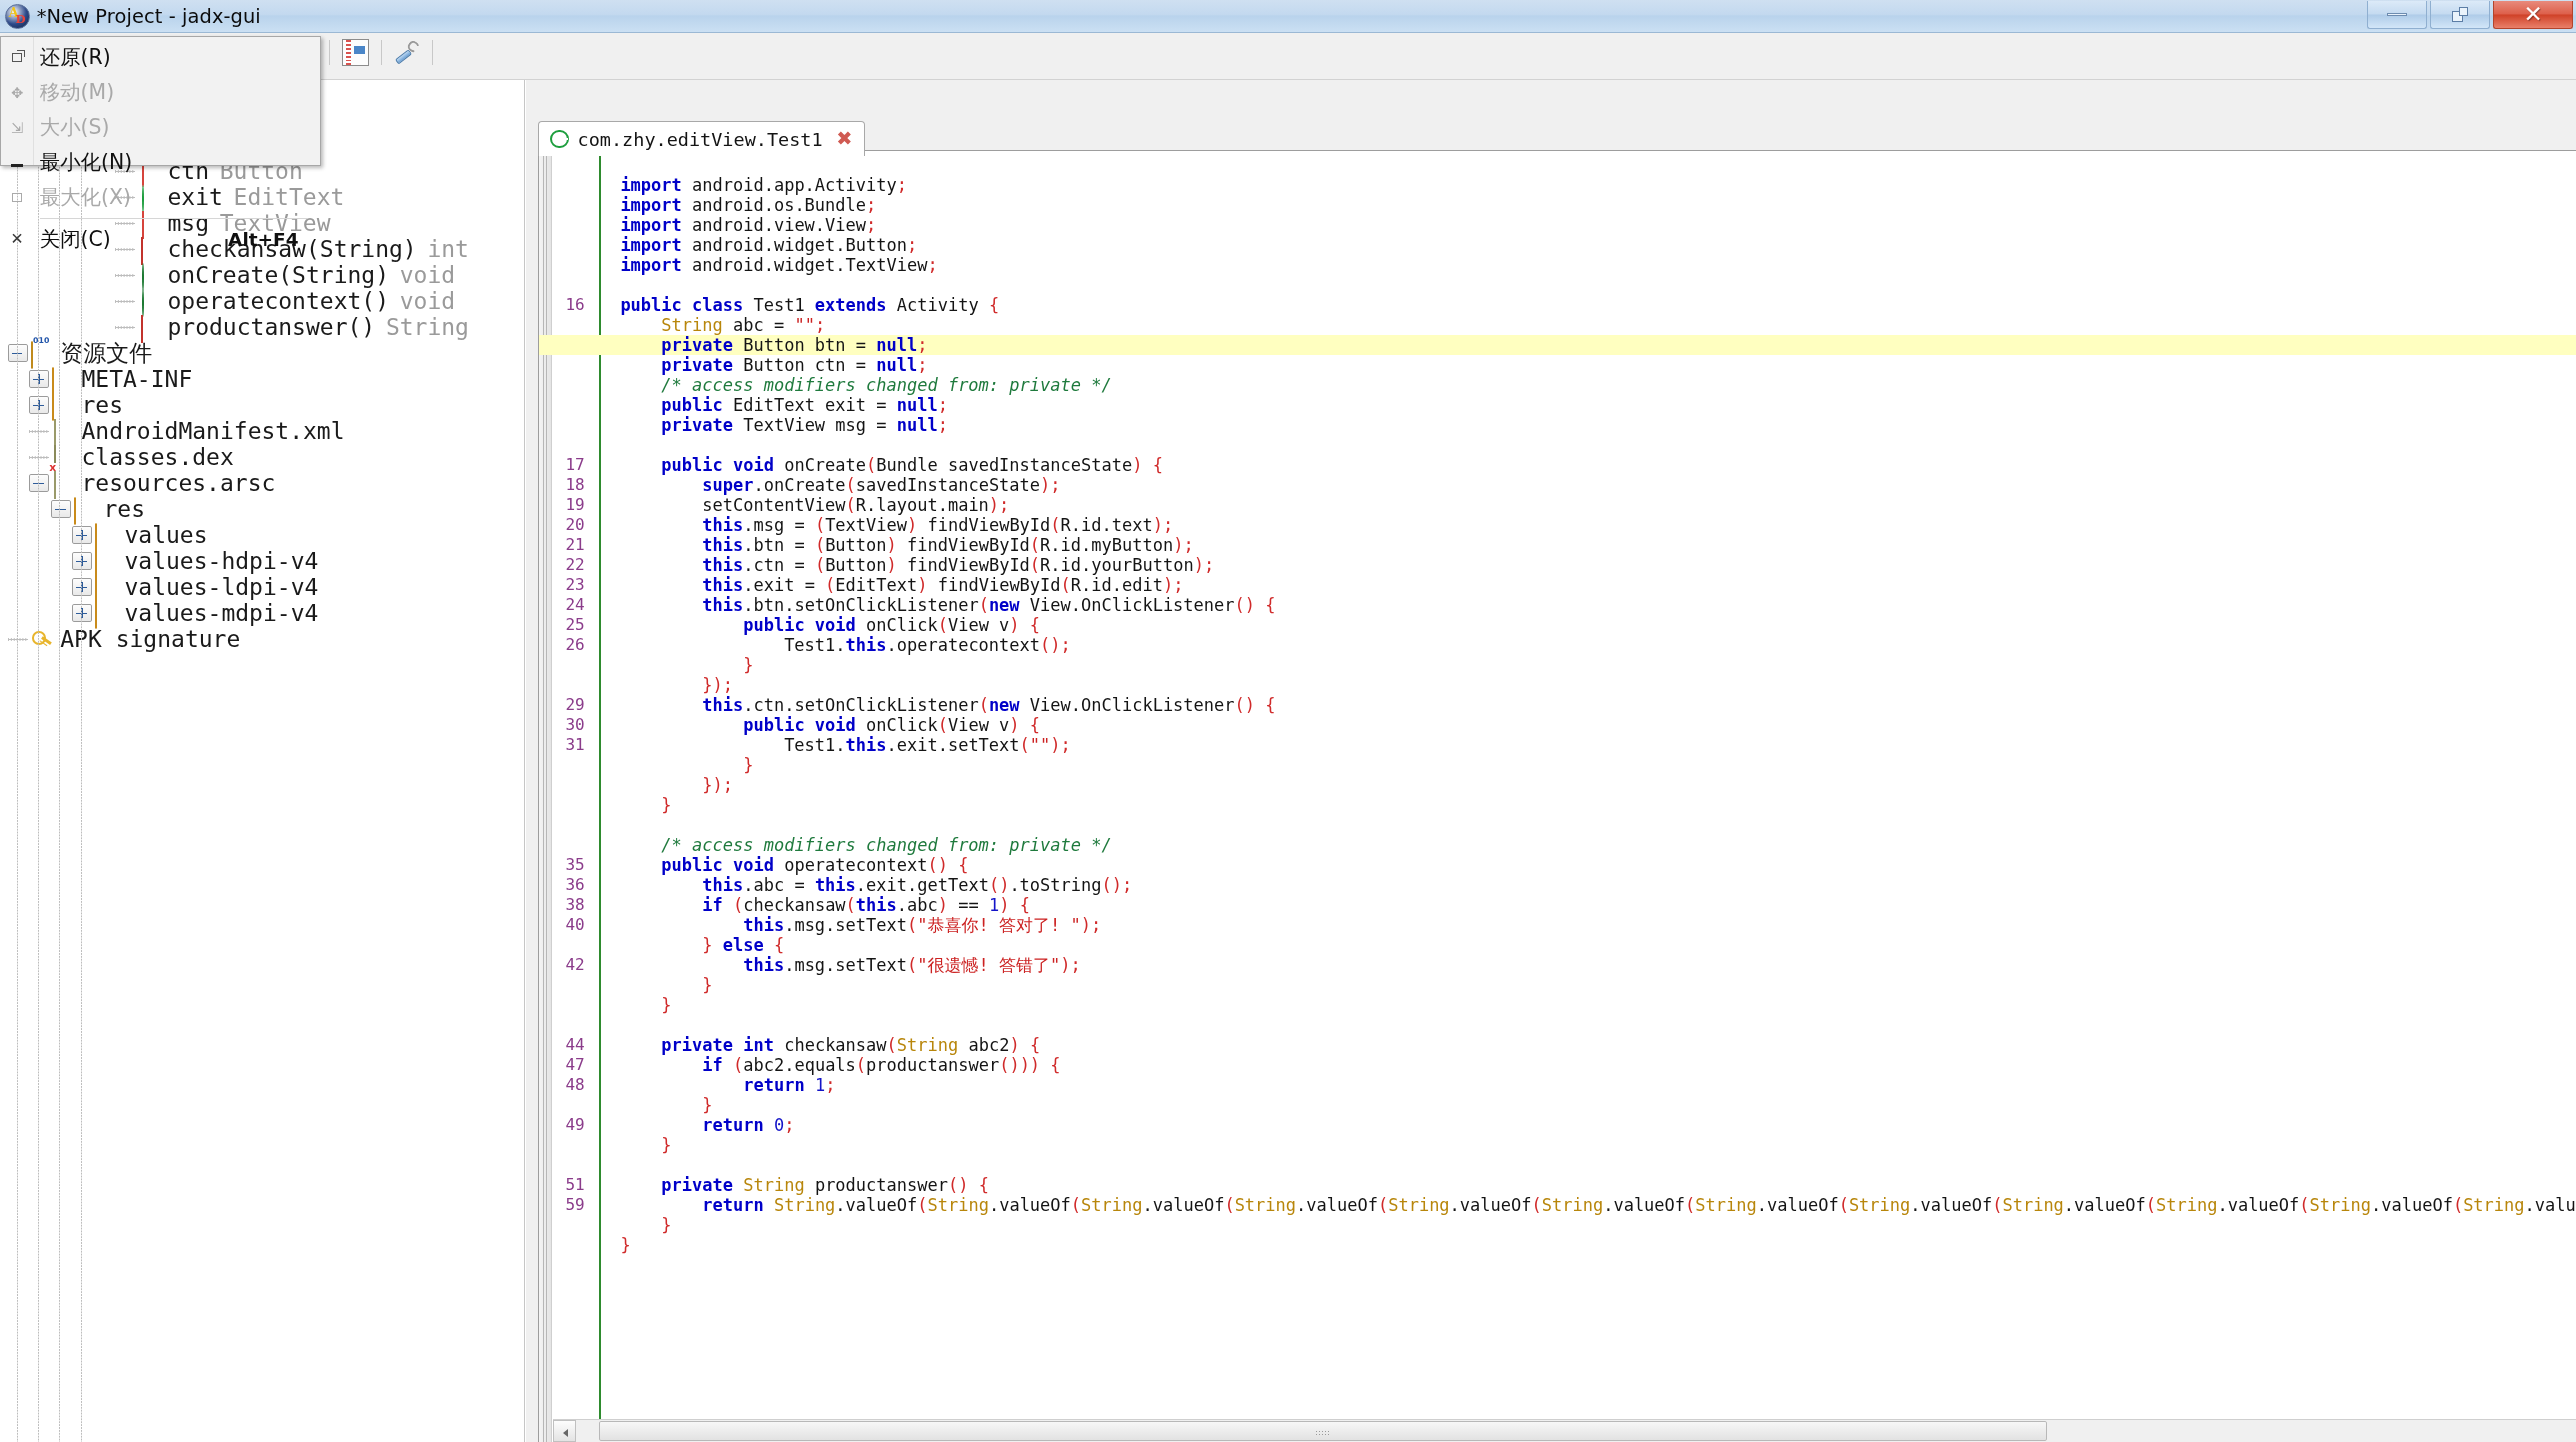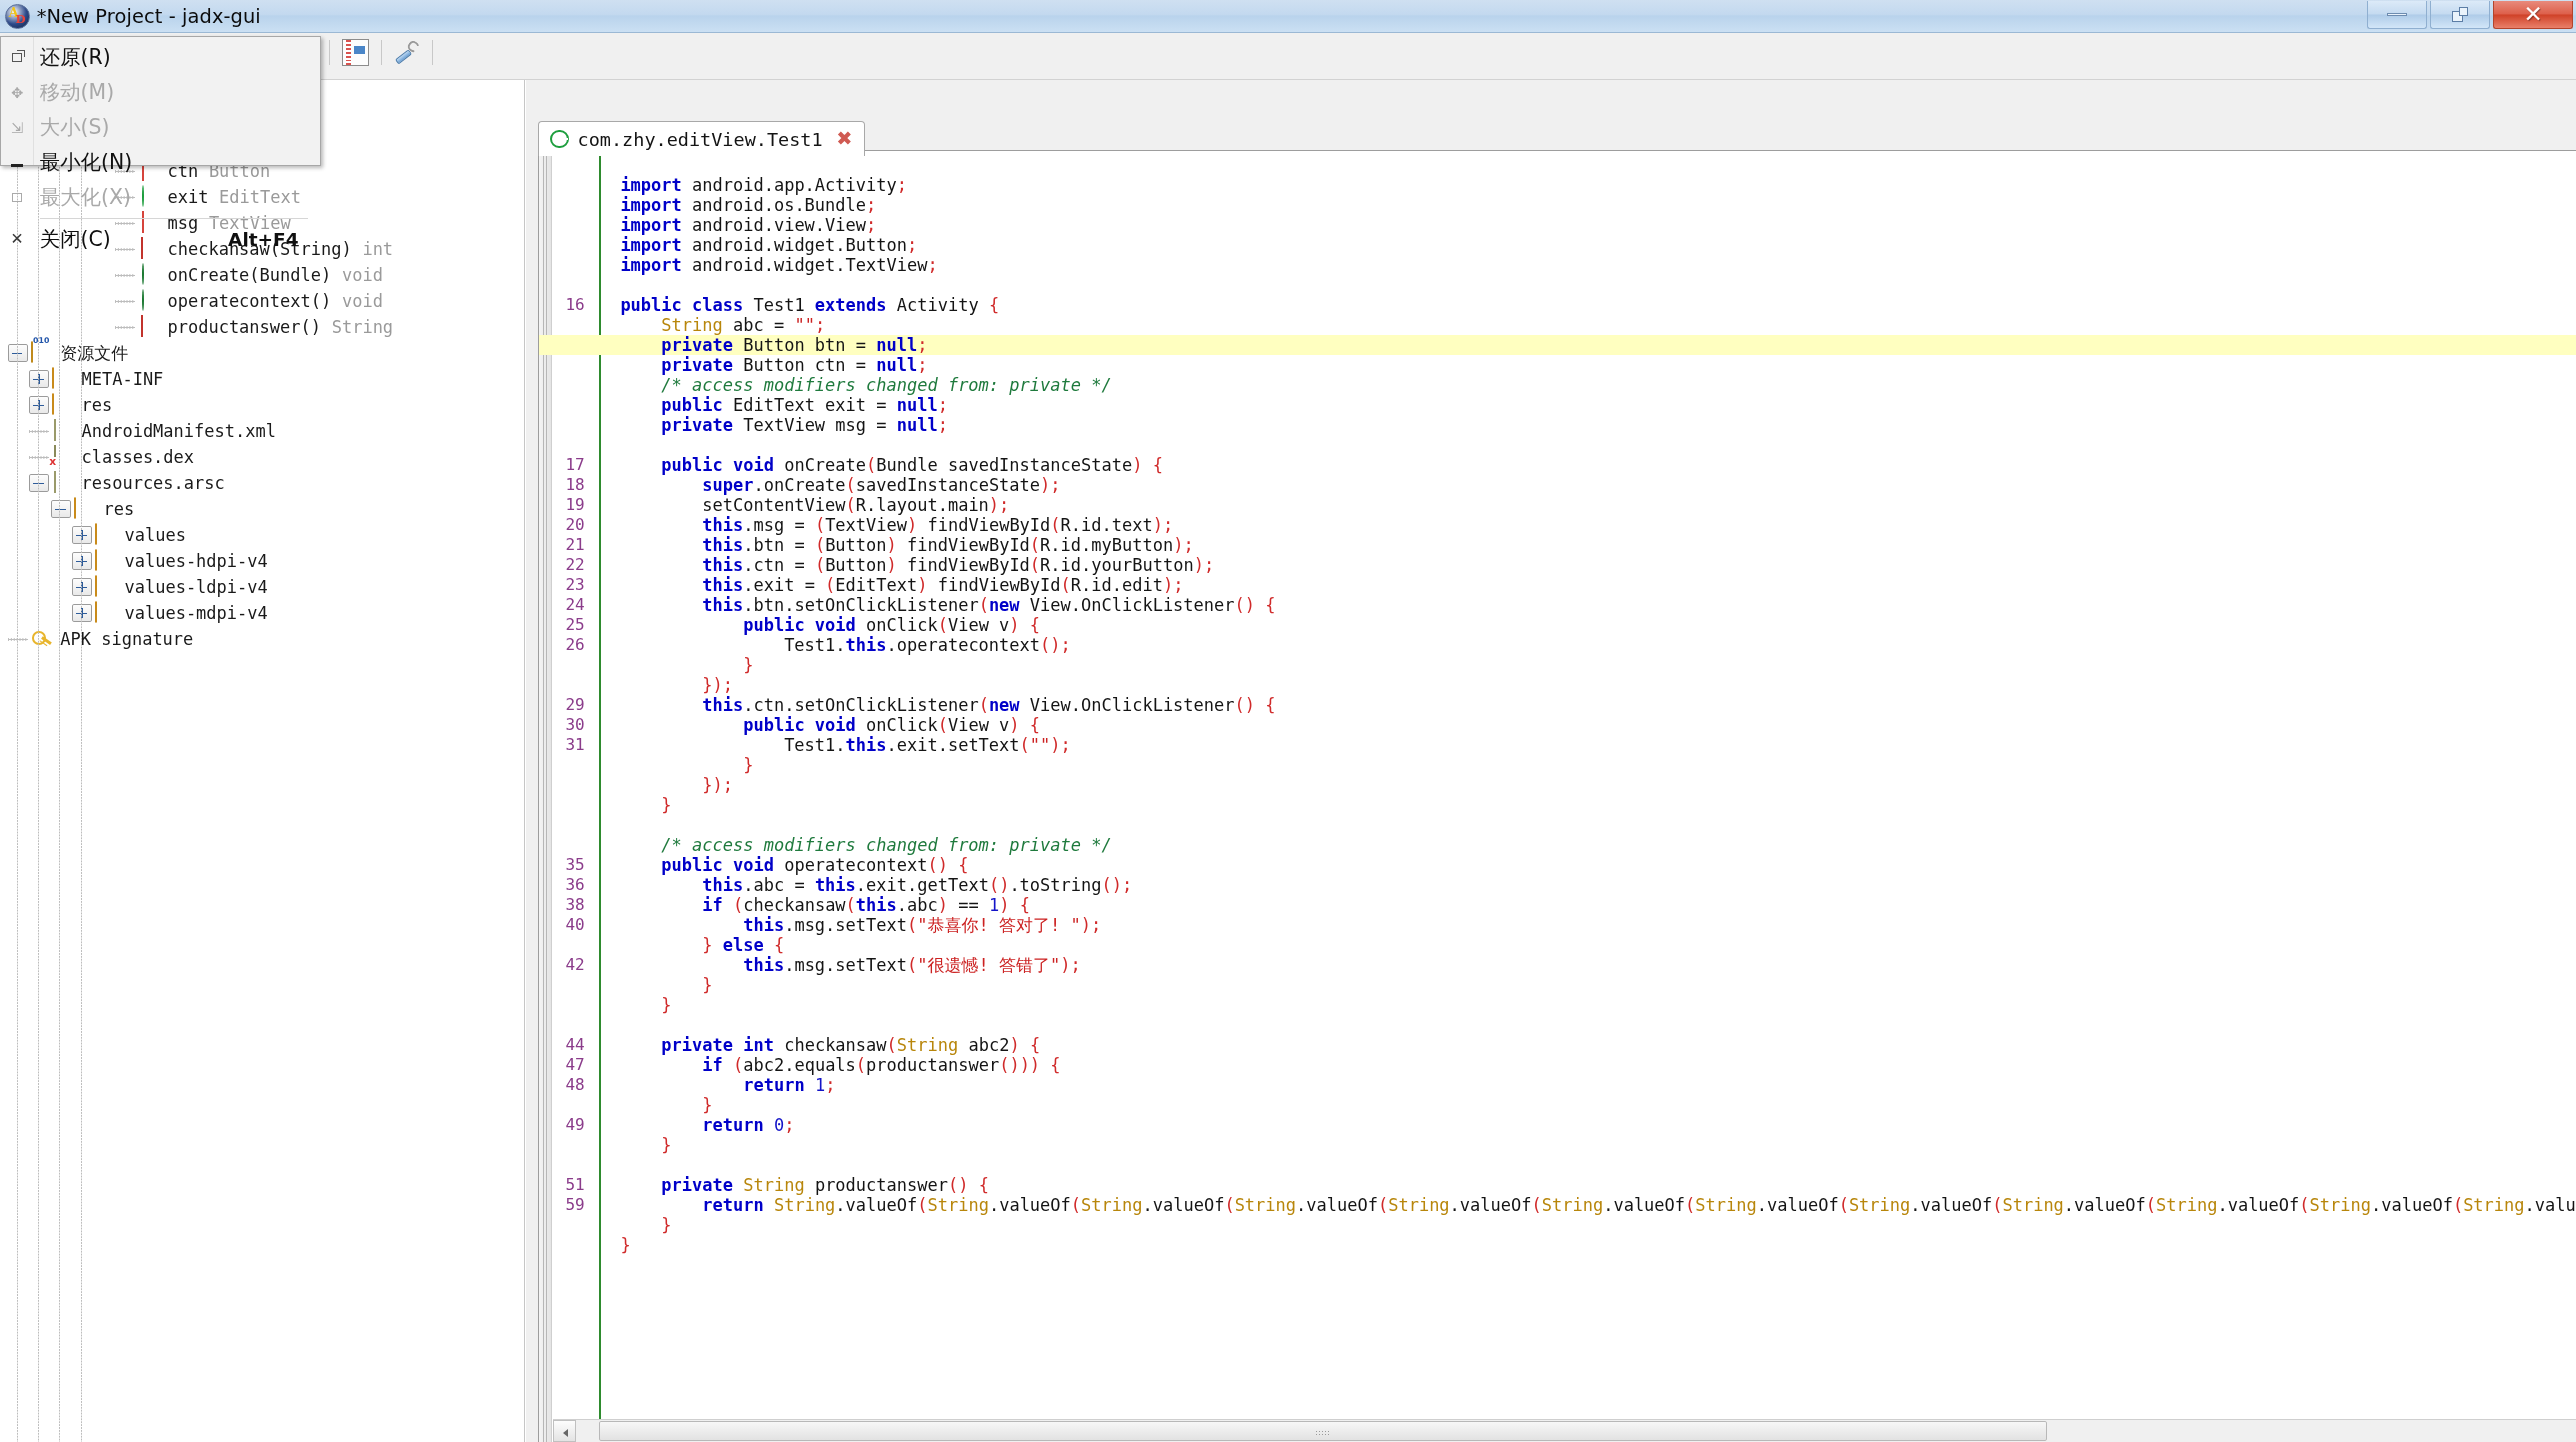--- a/index.html
+++ b/index.html
@@ -97,21 +97,21 @@
   .g-min { display:inline-block; width:12.6px; height:2.9px; background:#222; }
   .g-max { display:inline-block; width:9.7px; height:8.7px; border:1.9px solid #aaa; }
   .g-close { font-weight:bold; font-size:15.6px; }
 
   
   #tree-panel {
     position:absolute; left:0; top:80px; width: 525px; bottom:0;
     background:#ffffff; border-right: 1px solid #c6c6c6;
     overflow:hidden; font-family:"DejaVu Sans Mono", monospace;
   }
-  .trow { height: 26px; display:flex; align-items:center; white-space:nowrap; position:relative; font-size:17px; }
+  .trow { height: 26px; display:flex; align-items:center; white-space:nowrap; position:relative; font-size:23px; }
   .tw { display:inline-block; flex:0 0 auto; }
   .handle { width: 20.4px; height:20.4px; position:relative; flex:0 0 20.4px; margin-right:2.9px; }
   .handle.plus, .handle.minus {
     border:1px solid #9b9b9b; background: linear-gradient(to bottom,#fdfdfd,#e9e9e9);
     width:18.5px; height:18.5px; border-radius:1.9px;
   }
   .handle.plus::before, .handle.minus::before{
     content:""; position:absolute; left:2.9px; top:7.8px; width:10.7px; height:1.9px; background:#2e5c9a;
   }
   .handle.plus::after{ content:""; position:absolute; left:7.8px; top:2.9px; width:1.9px; height:10.7px; background:#2e5c9a; }
@@ -298,21 +298,21 @@
         <span class="tw" style="width:115px"></span>
         <span class="dots"></span>
         <span class="icon-box"><span class="ic-field-redfill"></span></span>
         <span class="tname">checkansaw(String)</span>
         <span class="ttype">int</span>
       </div>
       <div class="trow">
         <span class="tw" style="width:115px"></span>
         <span class="dots"></span>
         <span class="icon-box"><span class="ic-method-green"></span></span>
-        <span class="tname">onCreate(Bundle)</span>
+        <span class="tname">onCreate(String)</span>
         <span class="ttype">void</span>
       </div>
       <div class="trow">
         <span class="tw" style="width:115px"></span>
         <span class="dots"></span>
         <span class="icon-box"><span class="ic-method-green"></span></span>
         <span class="tname">operatecontext()</span>
         <span class="ttype">void</span>
       </div>
       <div class="trow">

